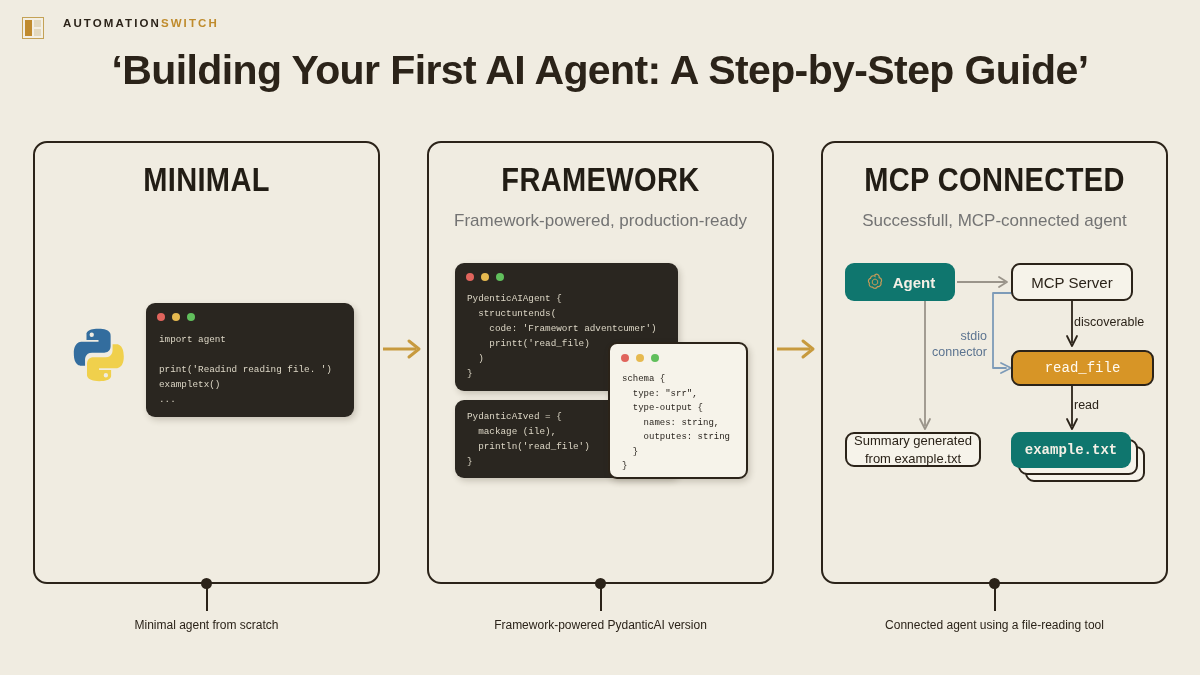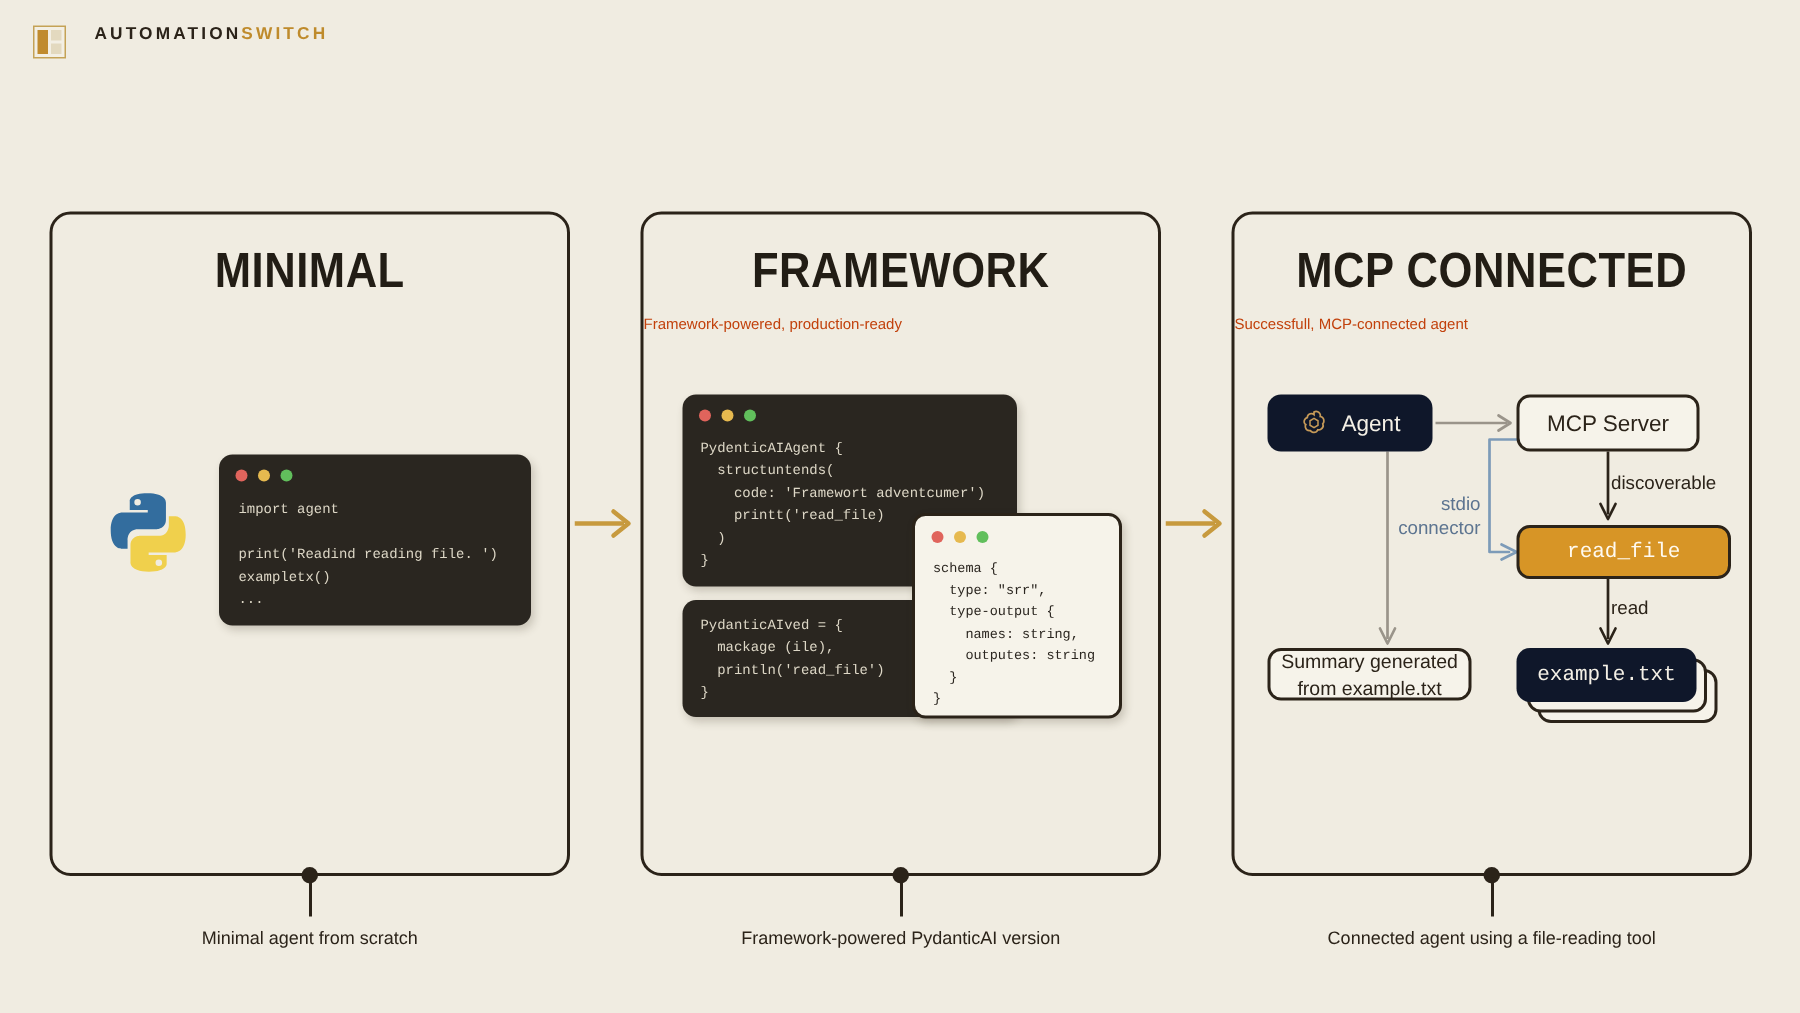--- a/index.html
+++ b/index.html
@@ -88,22 +88,23 @@
     font-weight: bold;
     letter-spacing: 0.4px;
     color: #221d15;
     font-family: "Liberation Sans Narrow", "Liberation Sans", sans-serif;
     transform: scaleX(0.88);
   }
   .panel-sub {
     position: absolute;
     left: 0; right: 0;
     top: 68px;
-    font-size: 10px;
-    color: #c2410c;
+    text-align: center;
+    font-size: 17px;
+    color: #737373;
   }
 
   
   .cap-dot {
     position: absolute;
     top: 578px;
     width: 11px; height: 11px;
     border-radius: 50%;
     background: #2b2319;
   }
@@ -188,21 +189,21 @@
   
   .node {
     position: absolute;
     box-sizing: border-box;
     border-radius: 9px;
     display: flex;
     align-items: center;
     justify-content: center;
     font-size: 15px;
   }
-  .node.dark  { background: #0f172a; color: #f4f0e6; }
+  .node.dark  { background: #0f766e; color: #f4f0e6; font-weight: bold; }
   .node.light { background: #f6f3ea; color: #2b2319; border: 2px solid #2b2319; }
   .node.gold  { background: #d79526; color: #fffaf0; border: 2px solid #2b2319;
                 font-family: "Liberation Mono","DejaVu Sans Mono",monospace; font-size: 14px; }
   .node.mono  { font-family: "Liberation Mono","DejaVu Sans Mono",monospace; font-size: 14px; }
 
   #n-agent   { left: 845px; top: 263px; width: 110px; height: 38px; gap: 8px; }
   #n-mcp     { left: 1011px; top: 263px; width: 122px; height: 38px; }
   #n-readfile{ left: 1011px; top: 350px; width: 143px; height: 36px; }
   #n-example { left: 1011px; top: 432px; width: 120px; height: 36px; }
   #n-summary {
@@ -254,20 +255,21 @@
       <span class="bm-r">
           <i></i>
           <i></i>
         </span>
     </div>
     <div class="brand-name">
       <span class="w1">AUTOMATION</span><span class="w2">SWITCH</span>
     </div>
   </div>
 
+  <div class="maintitle">‘Building Your First AI Agent: A Step-by-Step Guide’</div>
 
   <div class="panel" id="panel-1">
     <div class="panel-title">MINIMAL</div>
     <div class="panel-sub"></div>
   </div>
 
   <svg class="pylogo" viewBox="0 0 64 64">
     <path fill="#336d9e" d="M31.3 5c-13 0-12.2 5.6-12.2 5.6v5.9h12.4v1.8H14.3s-8.3-.9-8.3 12.2 7.3 12.6 7.3 12.6h4.3v-6.1s-.2-7.3 7.2-7.3h12.3s6.9.1 6.9-6.7V11.8S45.1 5 31.3 5zM24.5 8.9a2.2 2.2 0 1 1 0 4.5 2.2 2.2 0 0 1 0-4.5z"></path>
     <path fill="#f0d04c" d="M32.3 59c13 0 12.2-5.6 12.2-5.6v-5.9H32.1v-1.8h17.2s8.3.9 8.3-12.2-7.3-12.6-7.3-12.6h-4.3v6.1s.2 7.3-7.2 7.3H26.5s-6.9-.1-6.9 6.7v11.2S18.5 59 32.3 59zm6.8-3.9a2.2 2.2 0 1 1 0-4.5 2.2 2.2 0 0 1 0 4.5z"></path>
   </svg>

